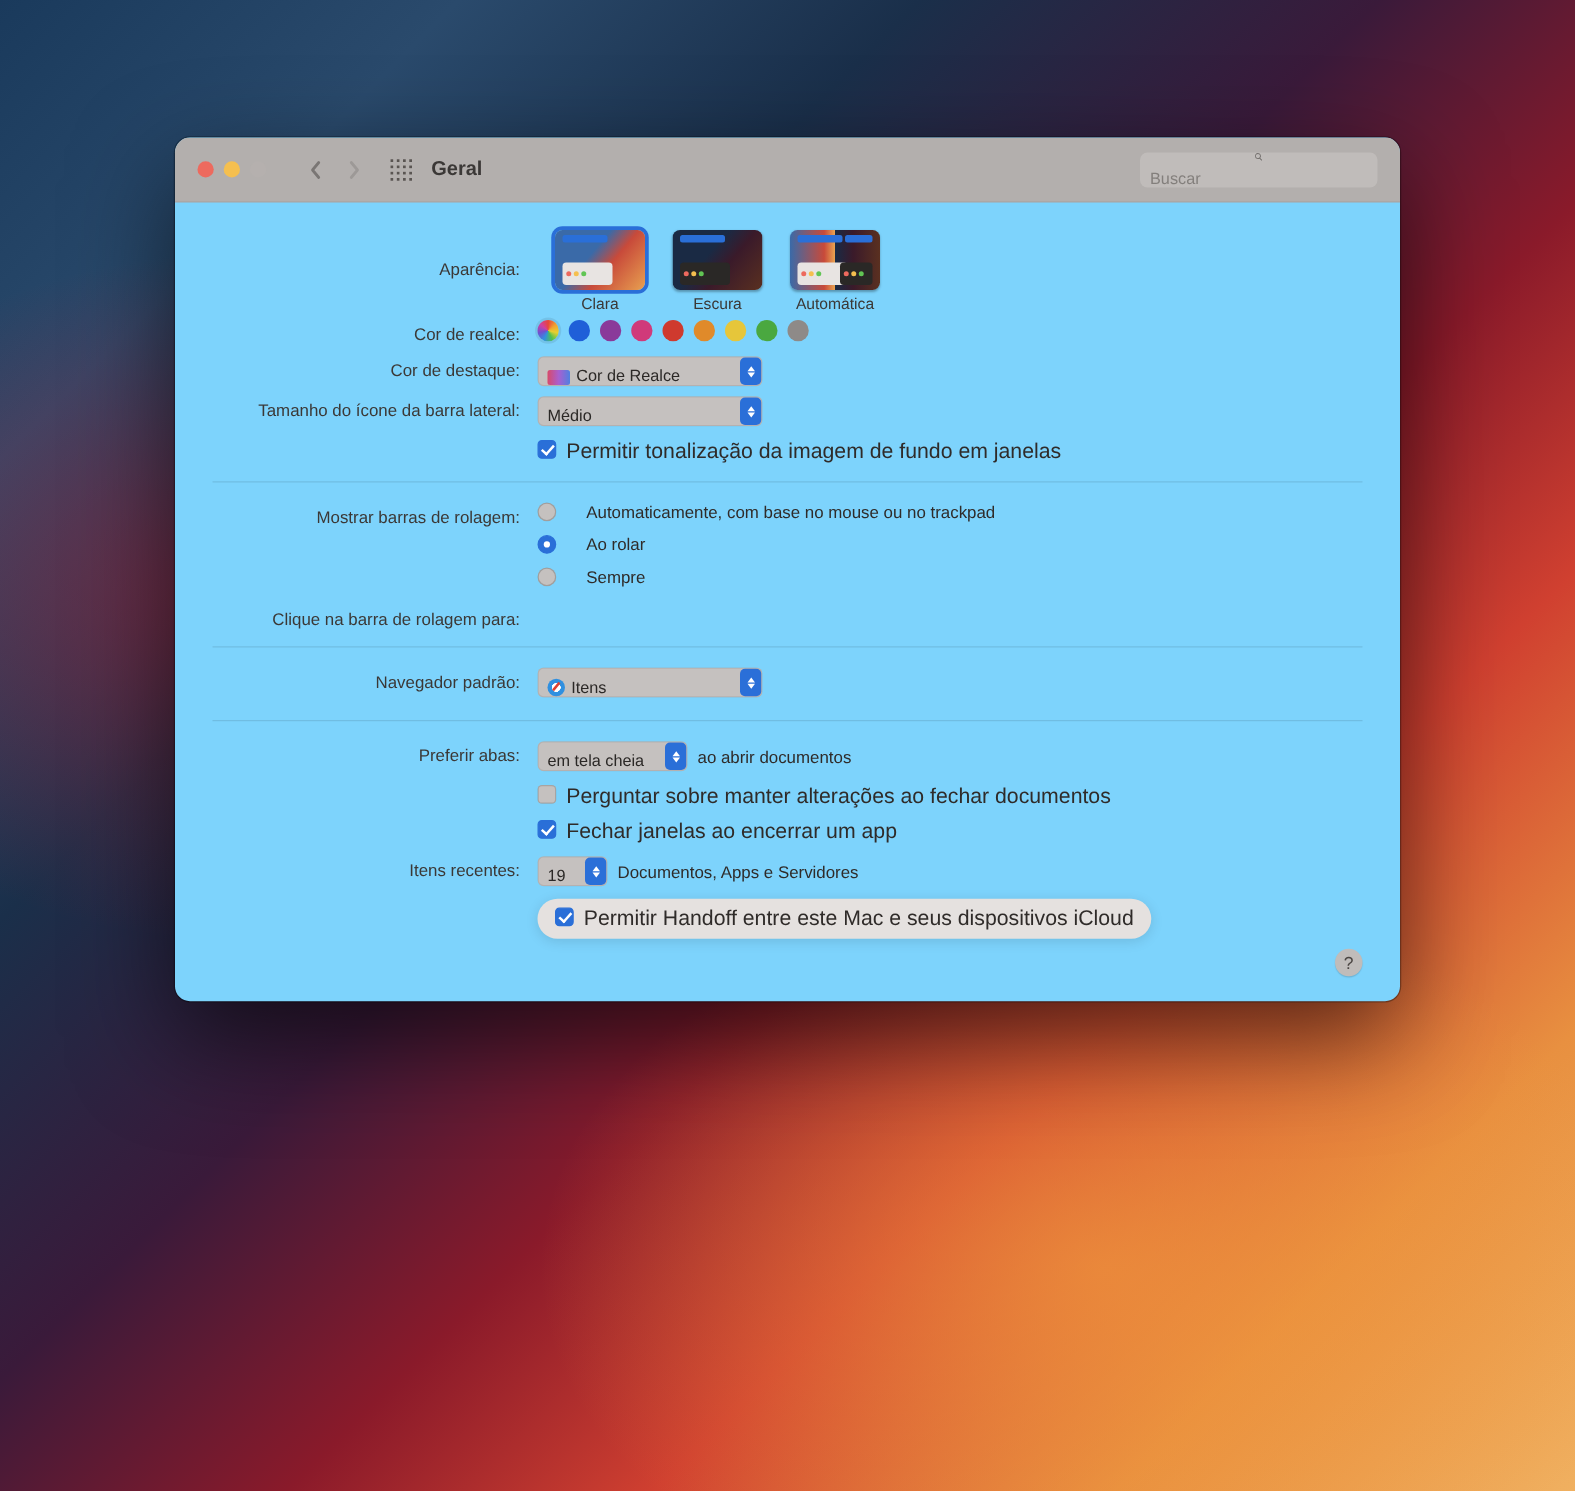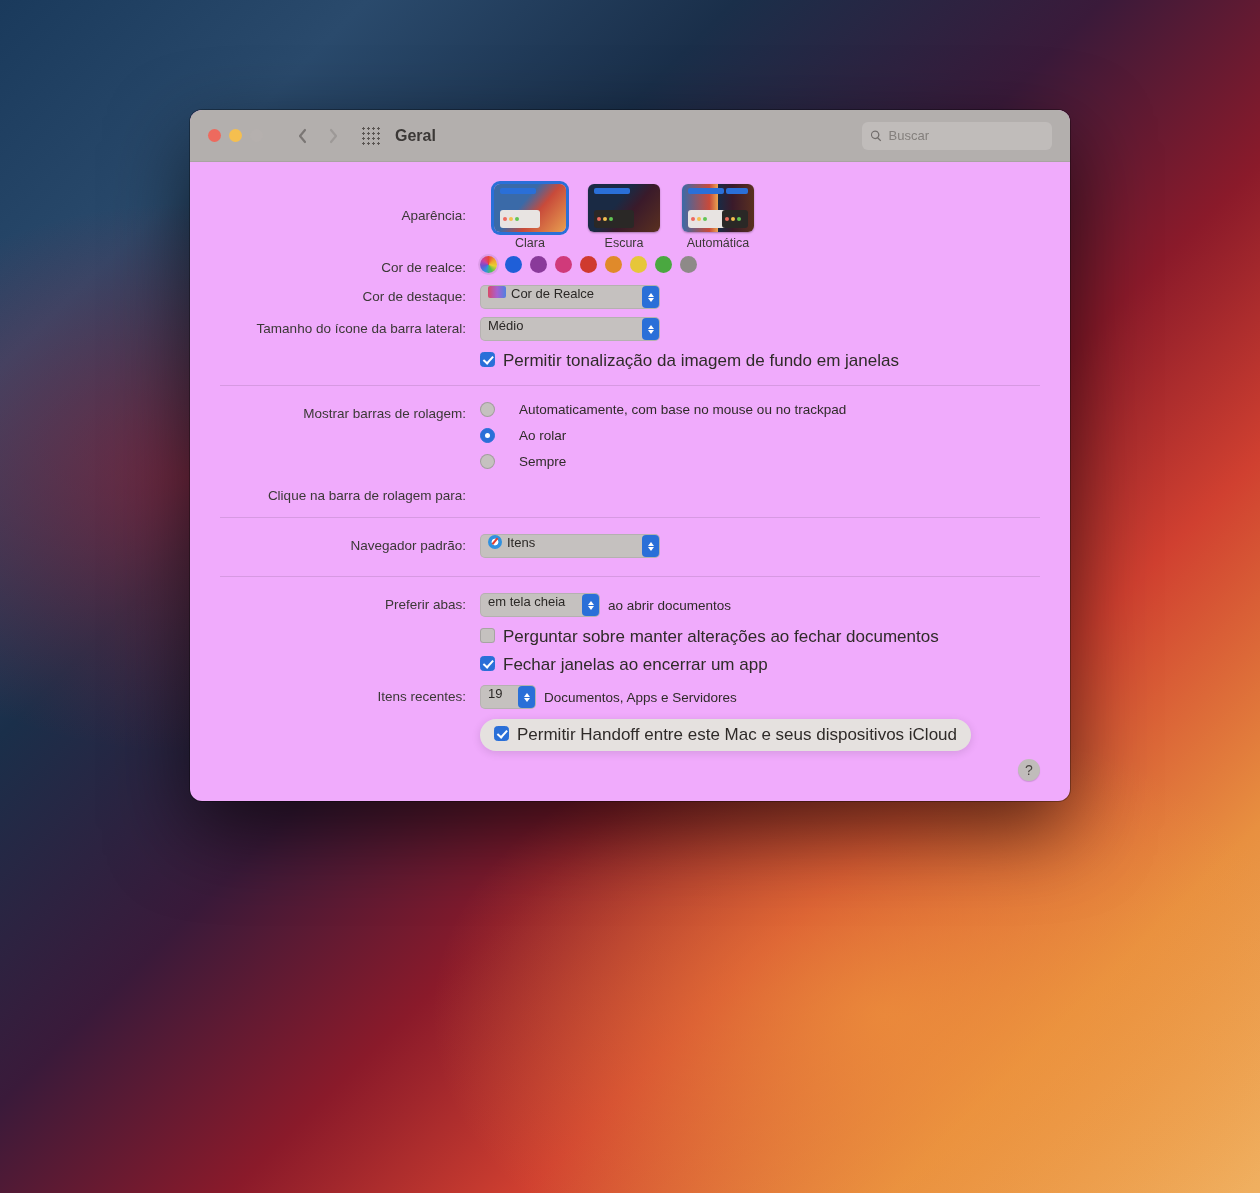--- a/index.html
+++ b/index.html
@@ -13,22 +13,22 @@
   overflow: hidden;
 }
 body::before {
   content: ""; position: absolute; inset: 0;
   background: radial-gradient(ellipse 900px 600px at 70% 85%, rgba(240,150,60,0.7) 0%, transparent 50%),
               radial-gradient(ellipse 700px 500px at 15% 40%, rgba(180,30,50,0.55) 0%, transparent 55%);
   z-index: 0;
 }
 .window {
   position: relative; z-index: 1;
-  width: 880px;
-  background: #f0abfc;
+  width: 980px;
+  background: #7dd3fc;
   border-radius: 12px;
   box-shadow: 0 30px 80px rgba(0,0,0,0.6), 0 0 0 1px rgba(0,0,0,0.3);
   overflow: hidden;
 }
 .titlebar {
   height: 52px; display: flex; align-items: center; padding: 0 18px;
   background: #b3afad;
   border-bottom: 1px solid rgba(0,0,0,0.06);
 }
 .traffic { display: flex; gap: 8px; }
@@ -41,21 +41,21 @@
 .nav-btn.disabled { color: #9d9997; }
 .grid-icon { margin-left: 14px; width:20px; height:20px;
   background-image: radial-gradient(circle, #5a5552 1.3px, transparent 1.3px);
   background-size: 5px 5px;
   cursor:pointer;
 }
 .title { margin-left: 14px; font-size: 16px; font-weight: 600; color: #3b3836; }
 .spacer { flex: 1; }
 .search {
   width: 190px; height: 28px; background: #c0bcba; border-radius: 6px;
-  display:flex; align-items:center; padding: 0 8px; gap:6px; color:#726e6c;
+  display:flex; align-items:center; padding: 0 8px; gap:6px; color:#726e6c;flex-direction:column;
 }
 .search svg { width:14px; height:14px; fill:#726e6c; }
 .search input { border:0; background:transparent; outline:none; font-size:13px; color:#3b3836; width:100%; }
 .search input::placeholder { color:#837f7c; }
 
 .content { padding: 22px 30px 20px 30px; }
 .row { display:flex; align-items:flex-start; margin-bottom: 4px; }
 .label-col { width: 260px; text-align: right; padding-right: 14px; color:#3b3836; font-size:13.5px; padding-top:4px; }
 .control-col { flex:1; display:flex; flex-direction:column; gap:6px; }
 .control-line { display:flex; align-items:center; gap:8px; flex-wrap:wrap; }
@@ -83,21 +83,21 @@
 
 
 .color-dots { display:flex; gap:8px; align-items:center; }
 .cdot { width:17px; height:17px; border-radius:50%; cursor:pointer; }
 .cdot.multi { background: conic-gradient(#e8443a,#f0a030,#e8d030,#50c050,#3090e0,#7050d0,#d040a0,#e8443a); box-shadow: 0 0 0 2px rgba(0,0,0,0.08);}
 .cdot.gray{background:#8e8a88;}
 
 
 .select {
   height: 24px; background:#c5c1bf; border:1px solid rgba(0,0,0,0.08); border-radius:5px;
-  display:flex; align-items:flex-start; padding:0 0 0 7px; font-size:13px; color:#2b2826;
+  display:flex; align-items:flex-end; padding:0 0 0 7px; font-size:13px; color:#2b2826;
   cursor:pointer; position:relative; min-width:110px;
 }
 .select .gradient-chip { width:18px; height:12px; border-radius:2px; margin-right:5px;
   background: linear-gradient(90deg,#d84a6a,#a860d0,#5080e0); }
 .select .safari-ico { width:14px;height:14px;border-radius:50%;background: radial-gradient(circle,#fff 35%, #3090e0 36%); position:relative; margin-right:5px;}
 .select .safari-ico::after{content:"";position:absolute;left:50%;top:50%;width:2px;height:8px;background:#e04030;transform:translate(-50%,-60%) rotate(40deg);}
 .select .stepper {
   width:17px; height:22px; background:#2a6fd8; border-radius:4px; margin-left:auto;
   display:flex; flex-direction:column; align-items:center; justify-content:center; gap:1px;
 }

